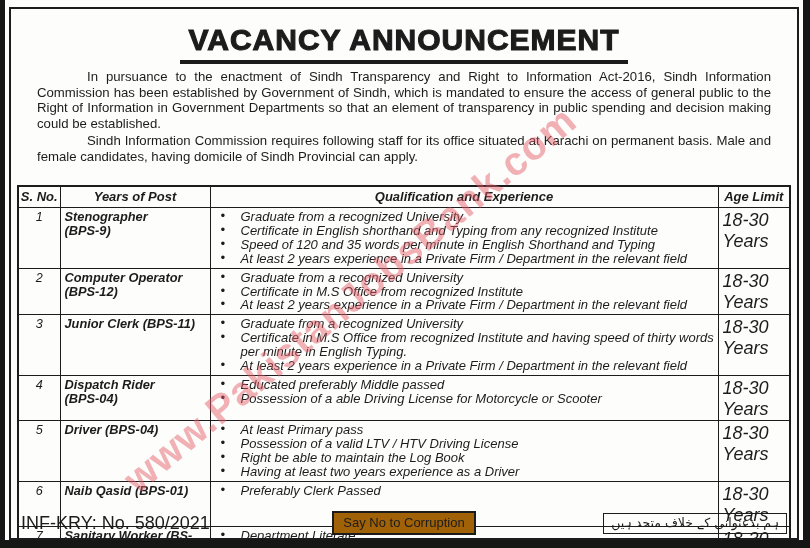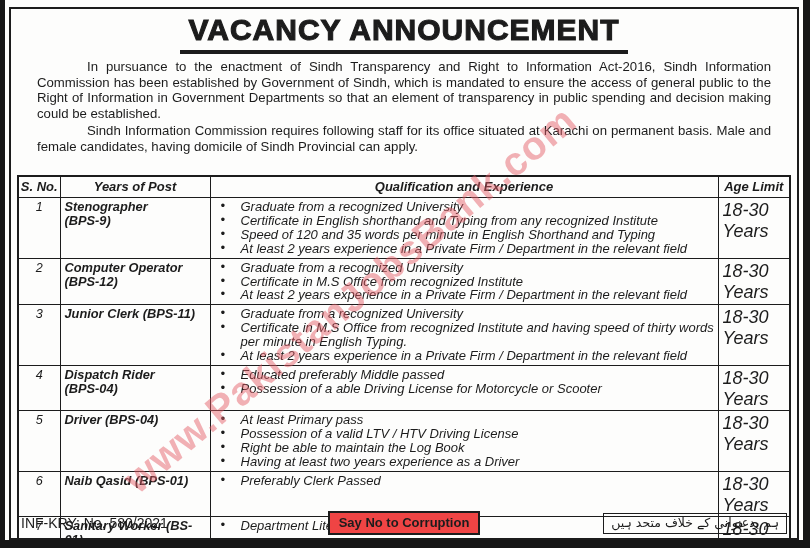--- a/index.html
+++ b/index.html
@@ -8,21 +8,21 @@
     background:#fdfdfc;color:#1c1c1c;
     font-family:"Liberation Sans", sans-serif;
   }
   .edge-left{position:absolute;left:0;top:0;width:5px;height:100%;background:#161616;}
   .edge-right{position:absolute;right:0;top:0;width:7px;height:100%;background:#161616;}
   .edge-bottom{position:absolute;left:0;bottom:0;width:100%;height:8px;background:#161616;}
 
   .frame{
     position:absolute;left:9px;top:7px;right:11px;bottom:8px;
     border:2px solid #1c1c1c;box-sizing:border-box;
-    padding:2px 6px 26px 6px;overflow:hidden;background:transparent;
+    padding:12px 6px 26px 6px;overflow:hidden;background:transparent;
   }
 
   .title-wrap{text-align:center;margin:2px 0 5px;}
   .title-wrap h1{
     display:inline-block;margin:0;font-size:30px;font-weight:bold;
     letter-spacing:1px;-webkit-text-stroke:1.1px #1c1c1c;
     border-bottom:4px solid #1c1c1c;padding:0 8px 3px;
   }
 
   .intro{margin:2px 20px;text-align:justify;text-indent:50px;
@@ -40,23 +40,23 @@
   .qline::before{content:"\2022";position:absolute;left:10px;top:-1px;font-size:13px;}
   td.age{font-size:18px;padding:2px 1px 0 4px;}
 
   .notes{margin-top:3px;}
   .note{position:relative;padding-left:40px;padding-right:2px;
         font-size:13.1px;line-height:14.4px;text-align:justify;margin:1.5px 0;}
   .note::before{content:"\2022";position:absolute;left:16px;top:-1px;font-size:14px;}
 
   .footer{position:absolute;left:10px;right:10px;bottom:3px;height:24px;
           display:flex;align-items:center;}
-  .ref{flex:1;font-size:14px;}
-  .slogan-box{border:2px solid #1c1c1c;font-weight:bold;font-size:13px;
-              padding:2px 9px 3px;background:#ef4444;text-align:center;}
+  .ref{flex:1;font-size:18px;}
+  .slogan-box{border:2px solid #1c1c1c;font-weight:normal;font-size:13px;
+              padding:2px 9px 3px;background:#a16207;text-align:center;}
   .footer-right{flex:1;text-align:right;}
   .urdu-box{display:inline-block;border:1.5px solid #1c1c1c;font-size:12.5px;
             padding:1px 7px 3px;direction:rtl;
             font-family:"DejaVu Sans", sans-serif;}
 
   .watermark{
     position:absolute;left:40px;top:277px;width:620px;text-align:center;
     transform:rotate(-40deg);transform-origin:center;
     font-size:40px;font-weight:bold;letter-spacing:1px;white-space:nowrap;
     color:rgba(228,92,102,0.48);pointer-events:none;z-index:5;

